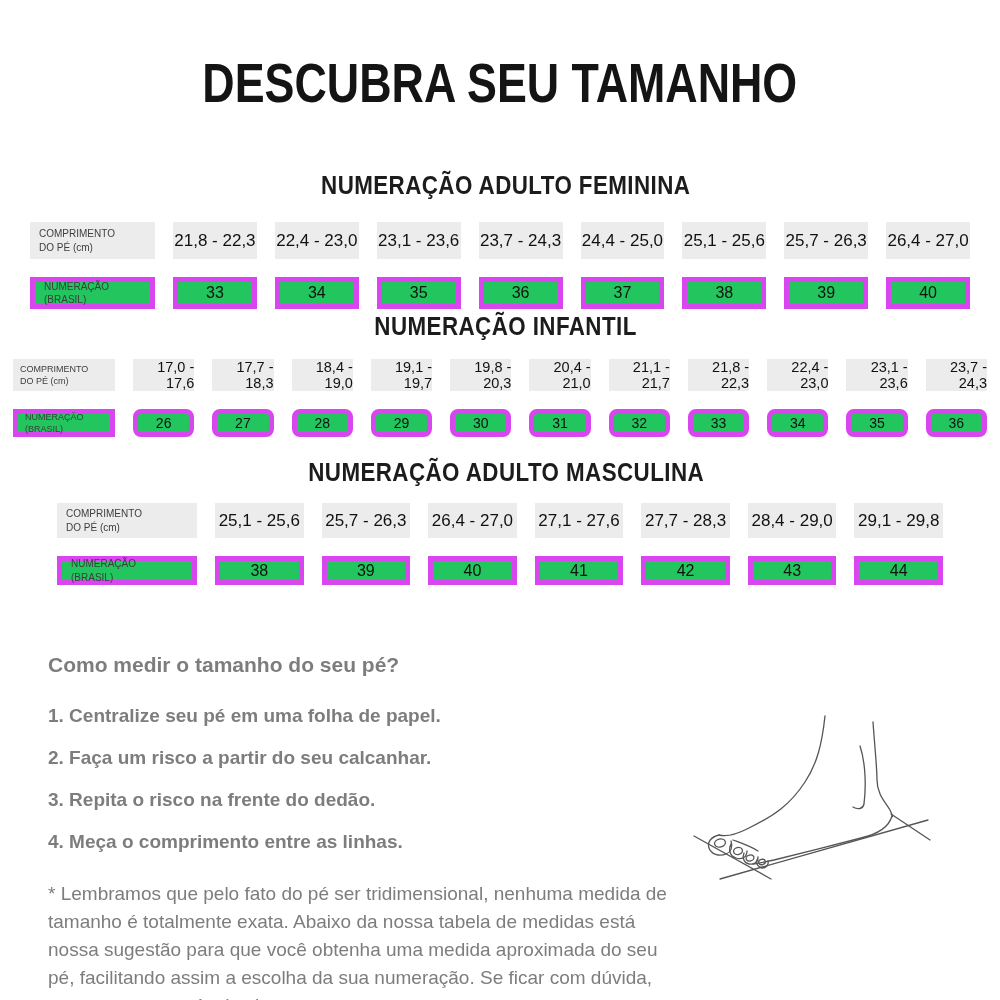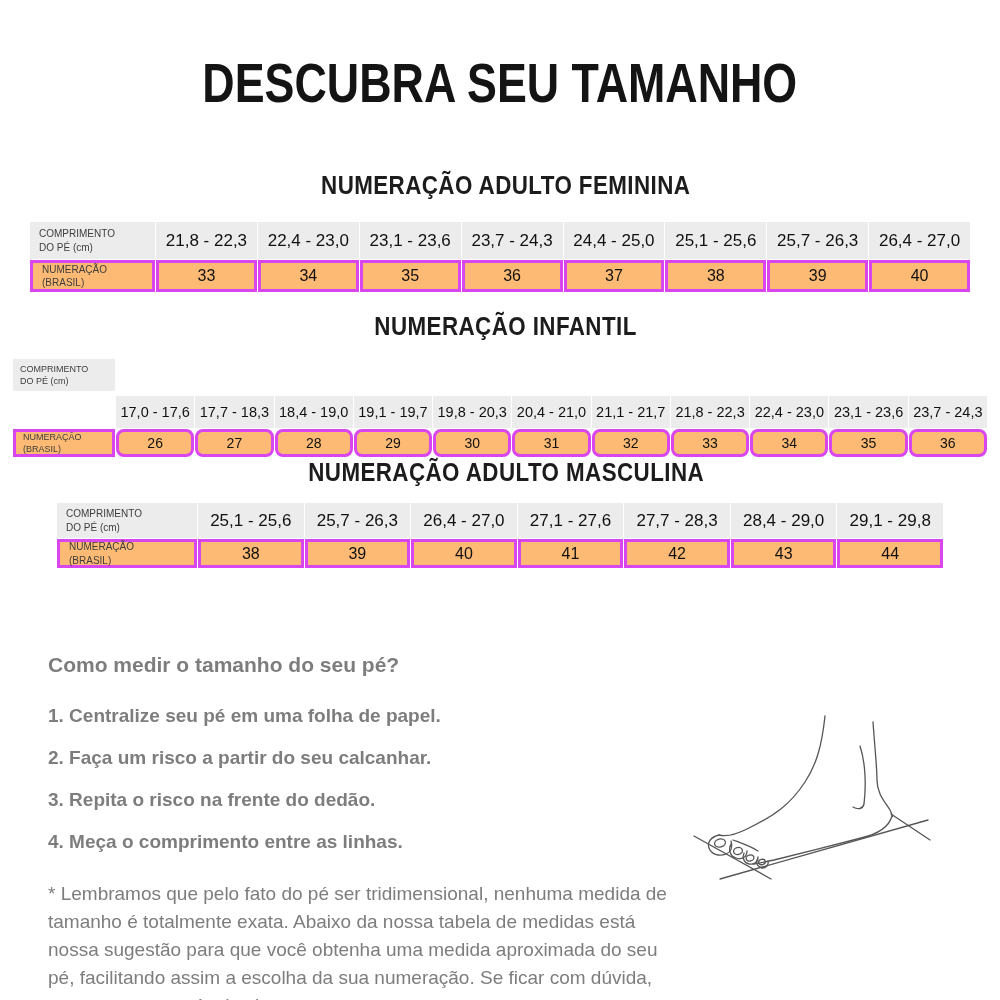--- a/index.html
+++ b/index.html
@@ -25,44 +25,44 @@
   .section-heading {
     position: absolute; left: 0; width: 1000px; text-align: center;
     font-weight: bold; font-size: 26px; color: #1c1c1c; white-space: nowrap; padding-left: 12px;
   }
   .section-heading > span { display: inline-block; transform: scaleX(0.86); transform-origin: center; letter-spacing: 0.5px; }
   .heading-feminina  { top: 170px; }
   .heading-infantil  { top: 311px; }
   .heading-masculina { top: 457px; }
 
   
-  .size-grid { position: absolute; display: grid; gap: 1px; background: #fff; }
+  .size-grid { position: absolute; display: grid; gap: 18px; background: #fff; }
   .grid-feminina  { top: 222px; left: 30px; width: 940px; grid-template-columns: 125px repeat(8, 1fr); }
   .grid-infantil  { top: 359px; left: 13px; width: 974px; grid-template-columns: 102px repeat(11, 1fr); }
   .grid-masculina { top: 503px; left: 57px; width: 886px; grid-template-columns: 140px repeat(7, 1fr); }
 
   .cell { display: flex; align-items: center; justify-content: center; }
   .header-cell { background: #ececec; }
-  .body-cell   { background: #fdba74; border: 3px solid #d946ef; }
+  .body-cell   { background: #22c55e; border: 5px solid #d946ef; }
   .label-cell  { justify-content: flex-start; padding-left: 9px; font-weight: normal;
                  color: #3d3d3d; line-height: 1.35; }
   .label-cell > span { display: inline-block; max-width: 86px; }
   .value-cell  { font-weight: normal; color: #111; text-align: right; }
 
   .grid-feminina  .header-cell { height: 37px; }
   .grid-feminina  .body-cell   { height: 32px; }
   .grid-feminina  .label-cell  { font-size: 10px; }
   .grid-feminina  .header-cell.value-cell { font-size: 17px; }
   .grid-feminina  .body-cell.value-cell   { font-size: 16px; }
 
   .grid-infantil  .header-cell { height: 32px; }
   .grid-infantil  .body-cell   { height: 28px; }
   .grid-infantil  .label-cell  { font-size: 9px; padding-left: 7px; }
   .grid-infantil  .label-cell > span { max-width: 80px; }
-  .grid-infantil  .header-cell.value-cell { font-size: 14.5px; margin-top: 37px; }
+  .grid-infantil  .header-cell.value-cell { font-size: 14.5px; }
   .grid-infantil  .body-cell.value-cell   { font-size: 14px; border-radius: 8px; }
 
   .grid-masculina .header-cell { height: 35px; }
   .grid-masculina .body-cell   { height: 29px; }
   .grid-masculina .label-cell  { font-size: 10px; }
   .grid-masculina .header-cell.value-cell { font-size: 17px; }
   .grid-masculina .body-cell.value-cell   { font-size: 16px; }
 
   
   .howto { position: absolute; top: 653px; left: 48px; width: 628px; color: #7d7d7d; }

